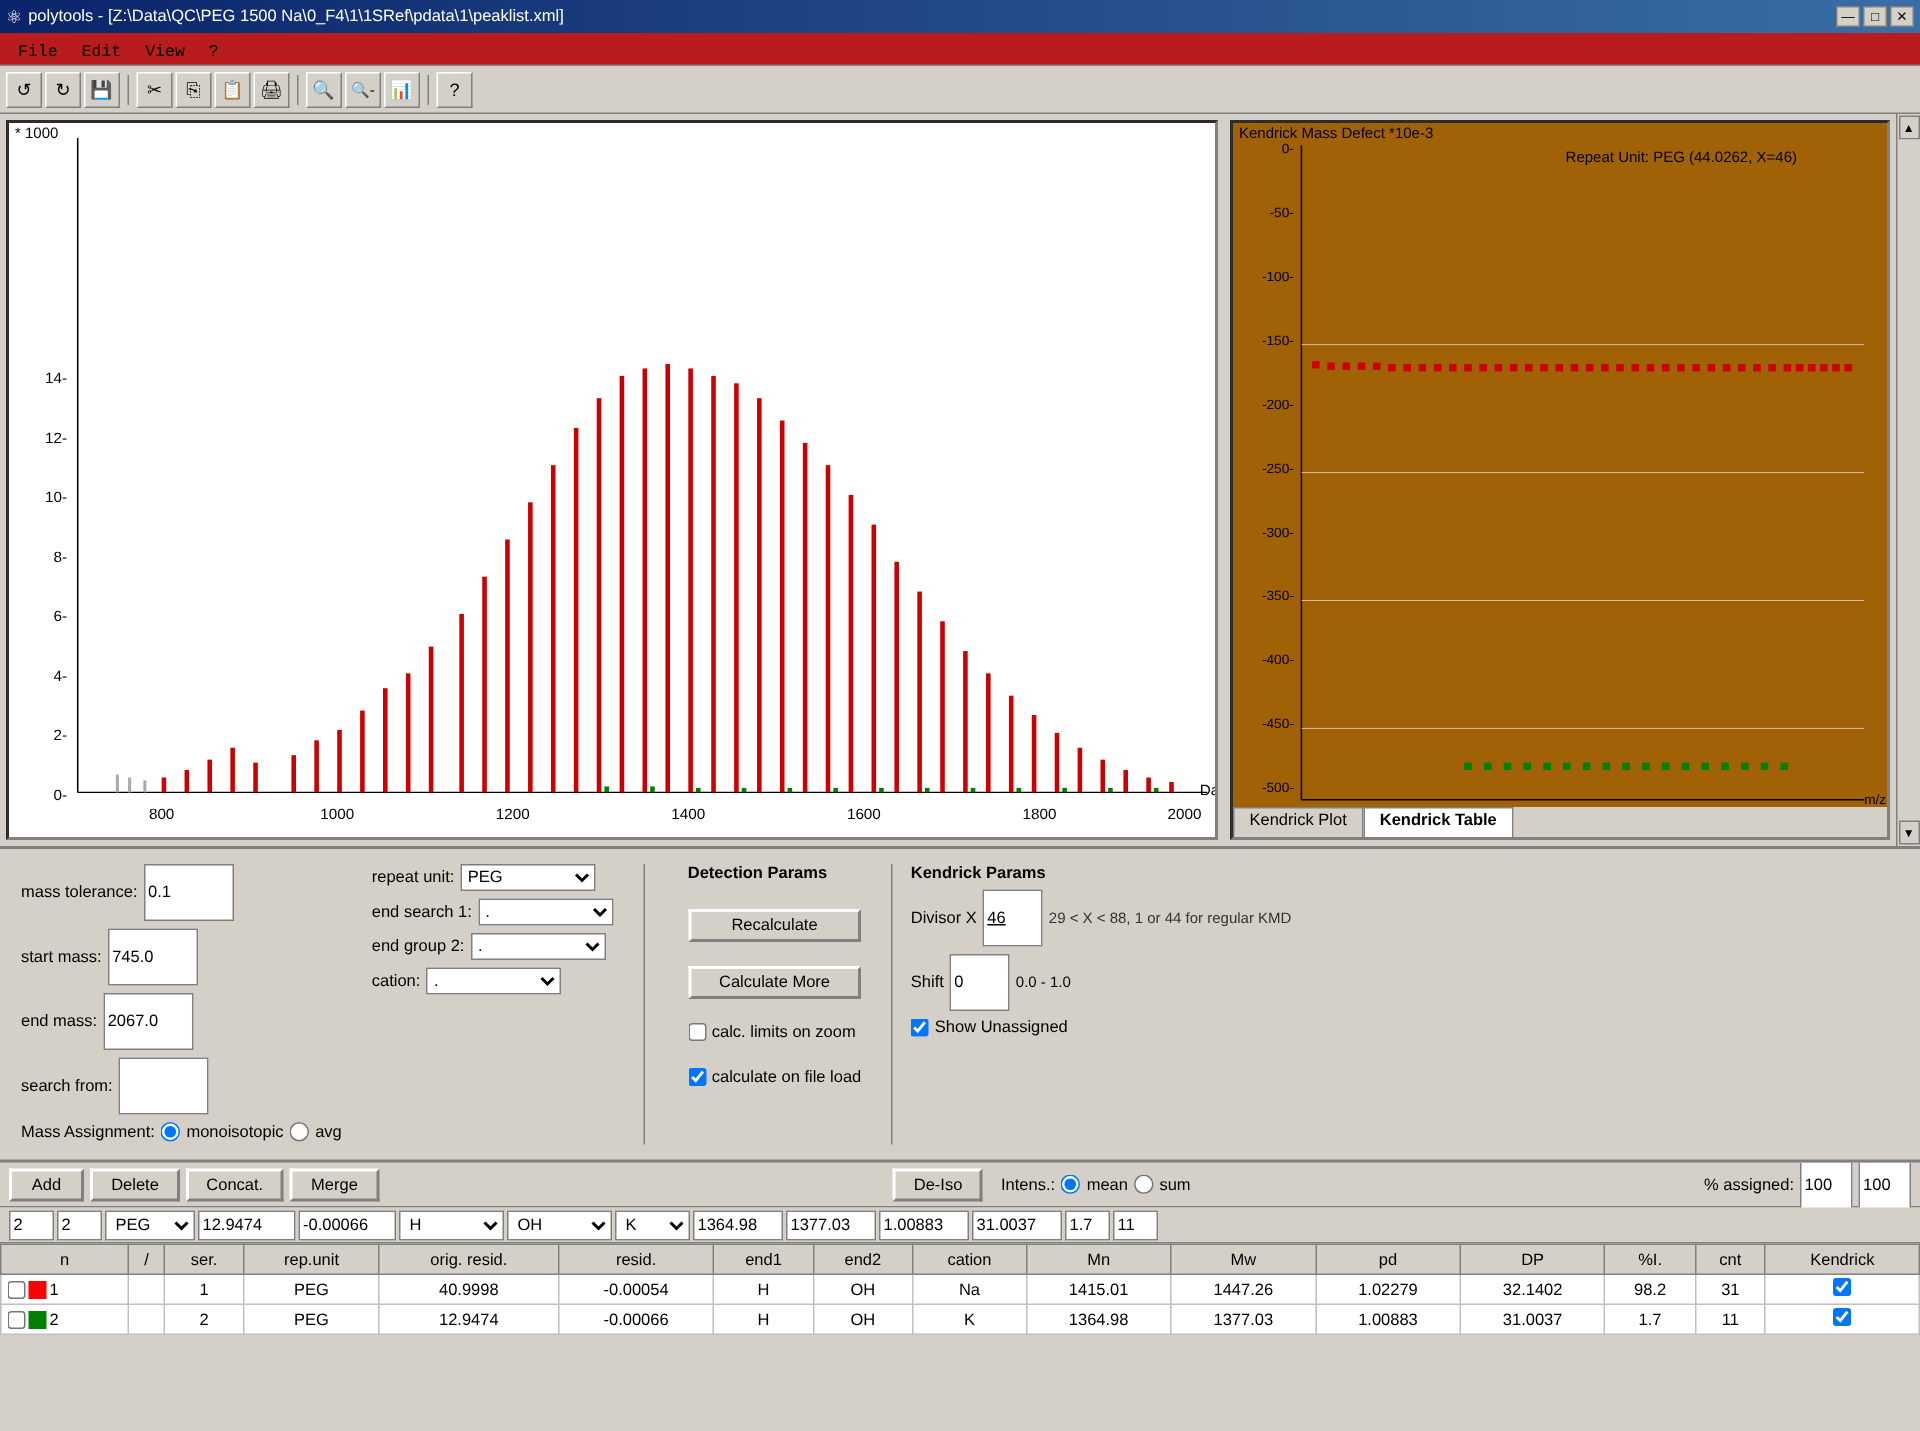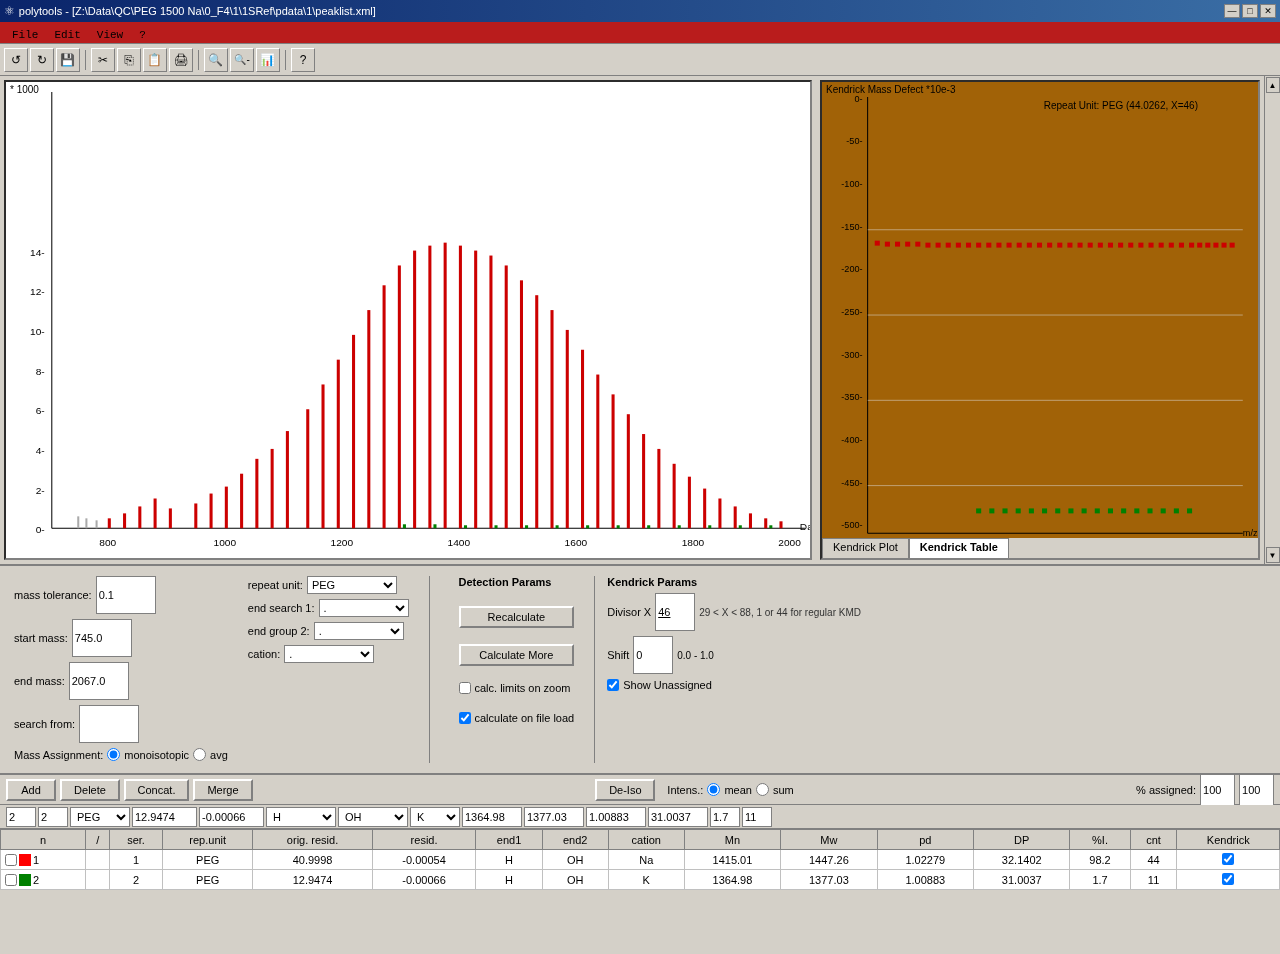--- a/index.html
+++ b/index.html
@@ -675,21 +675,21 @@
             <td>40.9998</td>
             <td>-0.00054</td>
             <td>H</td>
             <td>OH</td>
             <td>Na</td>
             <td>1415.01</td>
             <td>1447.26</td>
             <td>1.02279</td>
             <td>32.1402</td>
             <td>98.2</td>
-            <td>44</td>
+            <td>31</td>
             <td><input type="checkbox" class="win-checkbox" checked="" style=""></td>
           </tr>
 
           <tr>
             <td>
               <div style="display:flex;align-items:center;gap:2px;">
                 <input type="checkbox" class="win-checkbox" style="">
                 <span style="width:12px;height:12px;background:green;display:inline-block;"></span>
                 <span>2</span>
               </div>

